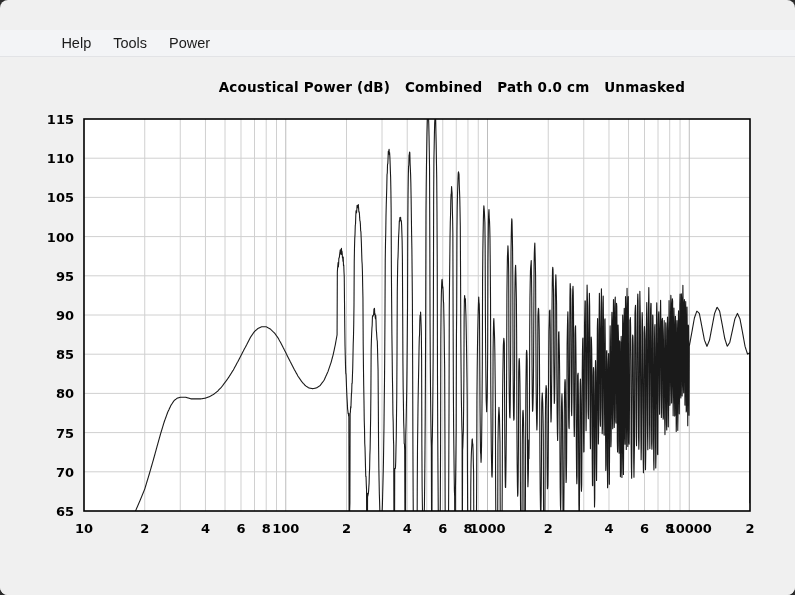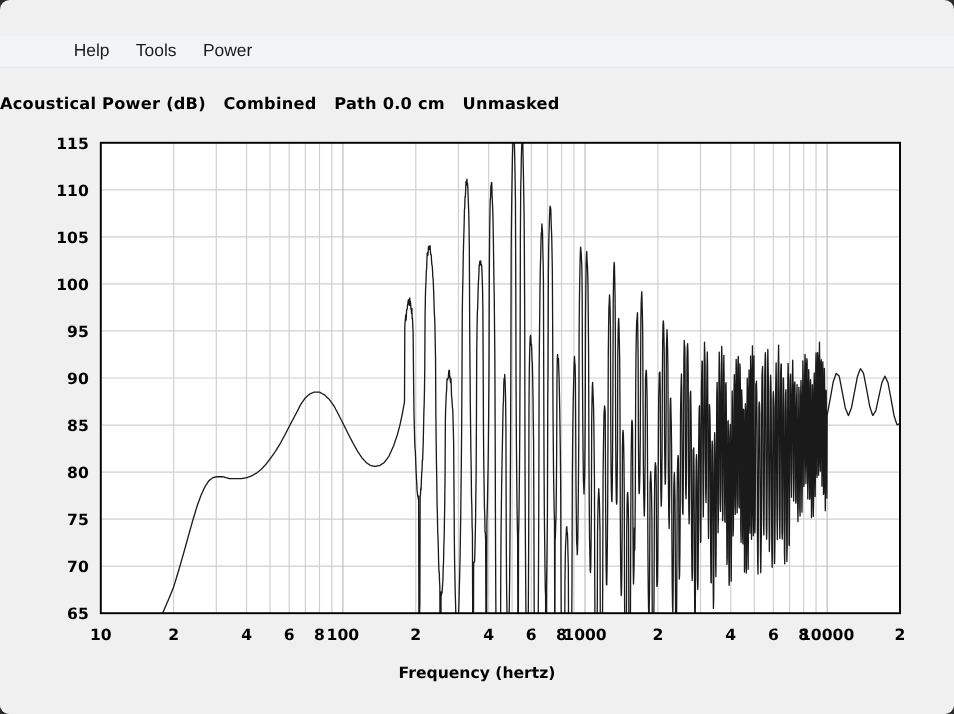--- a/index.html
+++ b/index.html
@@ -69,21 +69,21 @@
 
   
   #client {
     position: absolute; left: 0; top: 57px;
     width: 795px; height: 538px;
     background: #f0f0f0;
   }
   #chart-title {
     position: absolute;
     left: 0; top: 22px; width: 685px;
-    text-align: left;
+    text-align: right;
     font-family: "DejaVu Sans", sans-serif;
     font-size: 13.5px;
     font-weight: bold;
     color: #000;
     white-space: pre;
     letter-spacing: 0.2px;
   }
   #plot-wrap {
     position: absolute;
     left: 0; top: 0; width: 795px; height: 538px;
@@ -187,16 +187,15 @@
           <text x="467.9583199793655" y="476" text-anchor="middle" class="tick-text">8</text>
           <text x="487.5104200051586" y="476" text-anchor="middle" class="tick-text">1000</text>
           <text x="548.2447899974208" y="476" text-anchor="middle" class="tick-text">2</text>
           <text x="608.9791599896828" y="476" text-anchor="middle" class="tick-text">4</text>
           <text x="644.5064889400803" y="476" text-anchor="middle" class="tick-text">6</text>
           <text x="669.7135299819448" y="476" text-anchor="middle" class="tick-text">8</text>
           <text x="689.2656300077379" y="476" text-anchor="middle" class="tick-text">10000</text>
           <text x="750" y="476" text-anchor="middle" class="tick-text">2</text>
         </svg>
     </div>
-    <div id="xaxis-label">Frequency (hertz)</div>
   </div>
 
 </div>
 
 </body></html>

